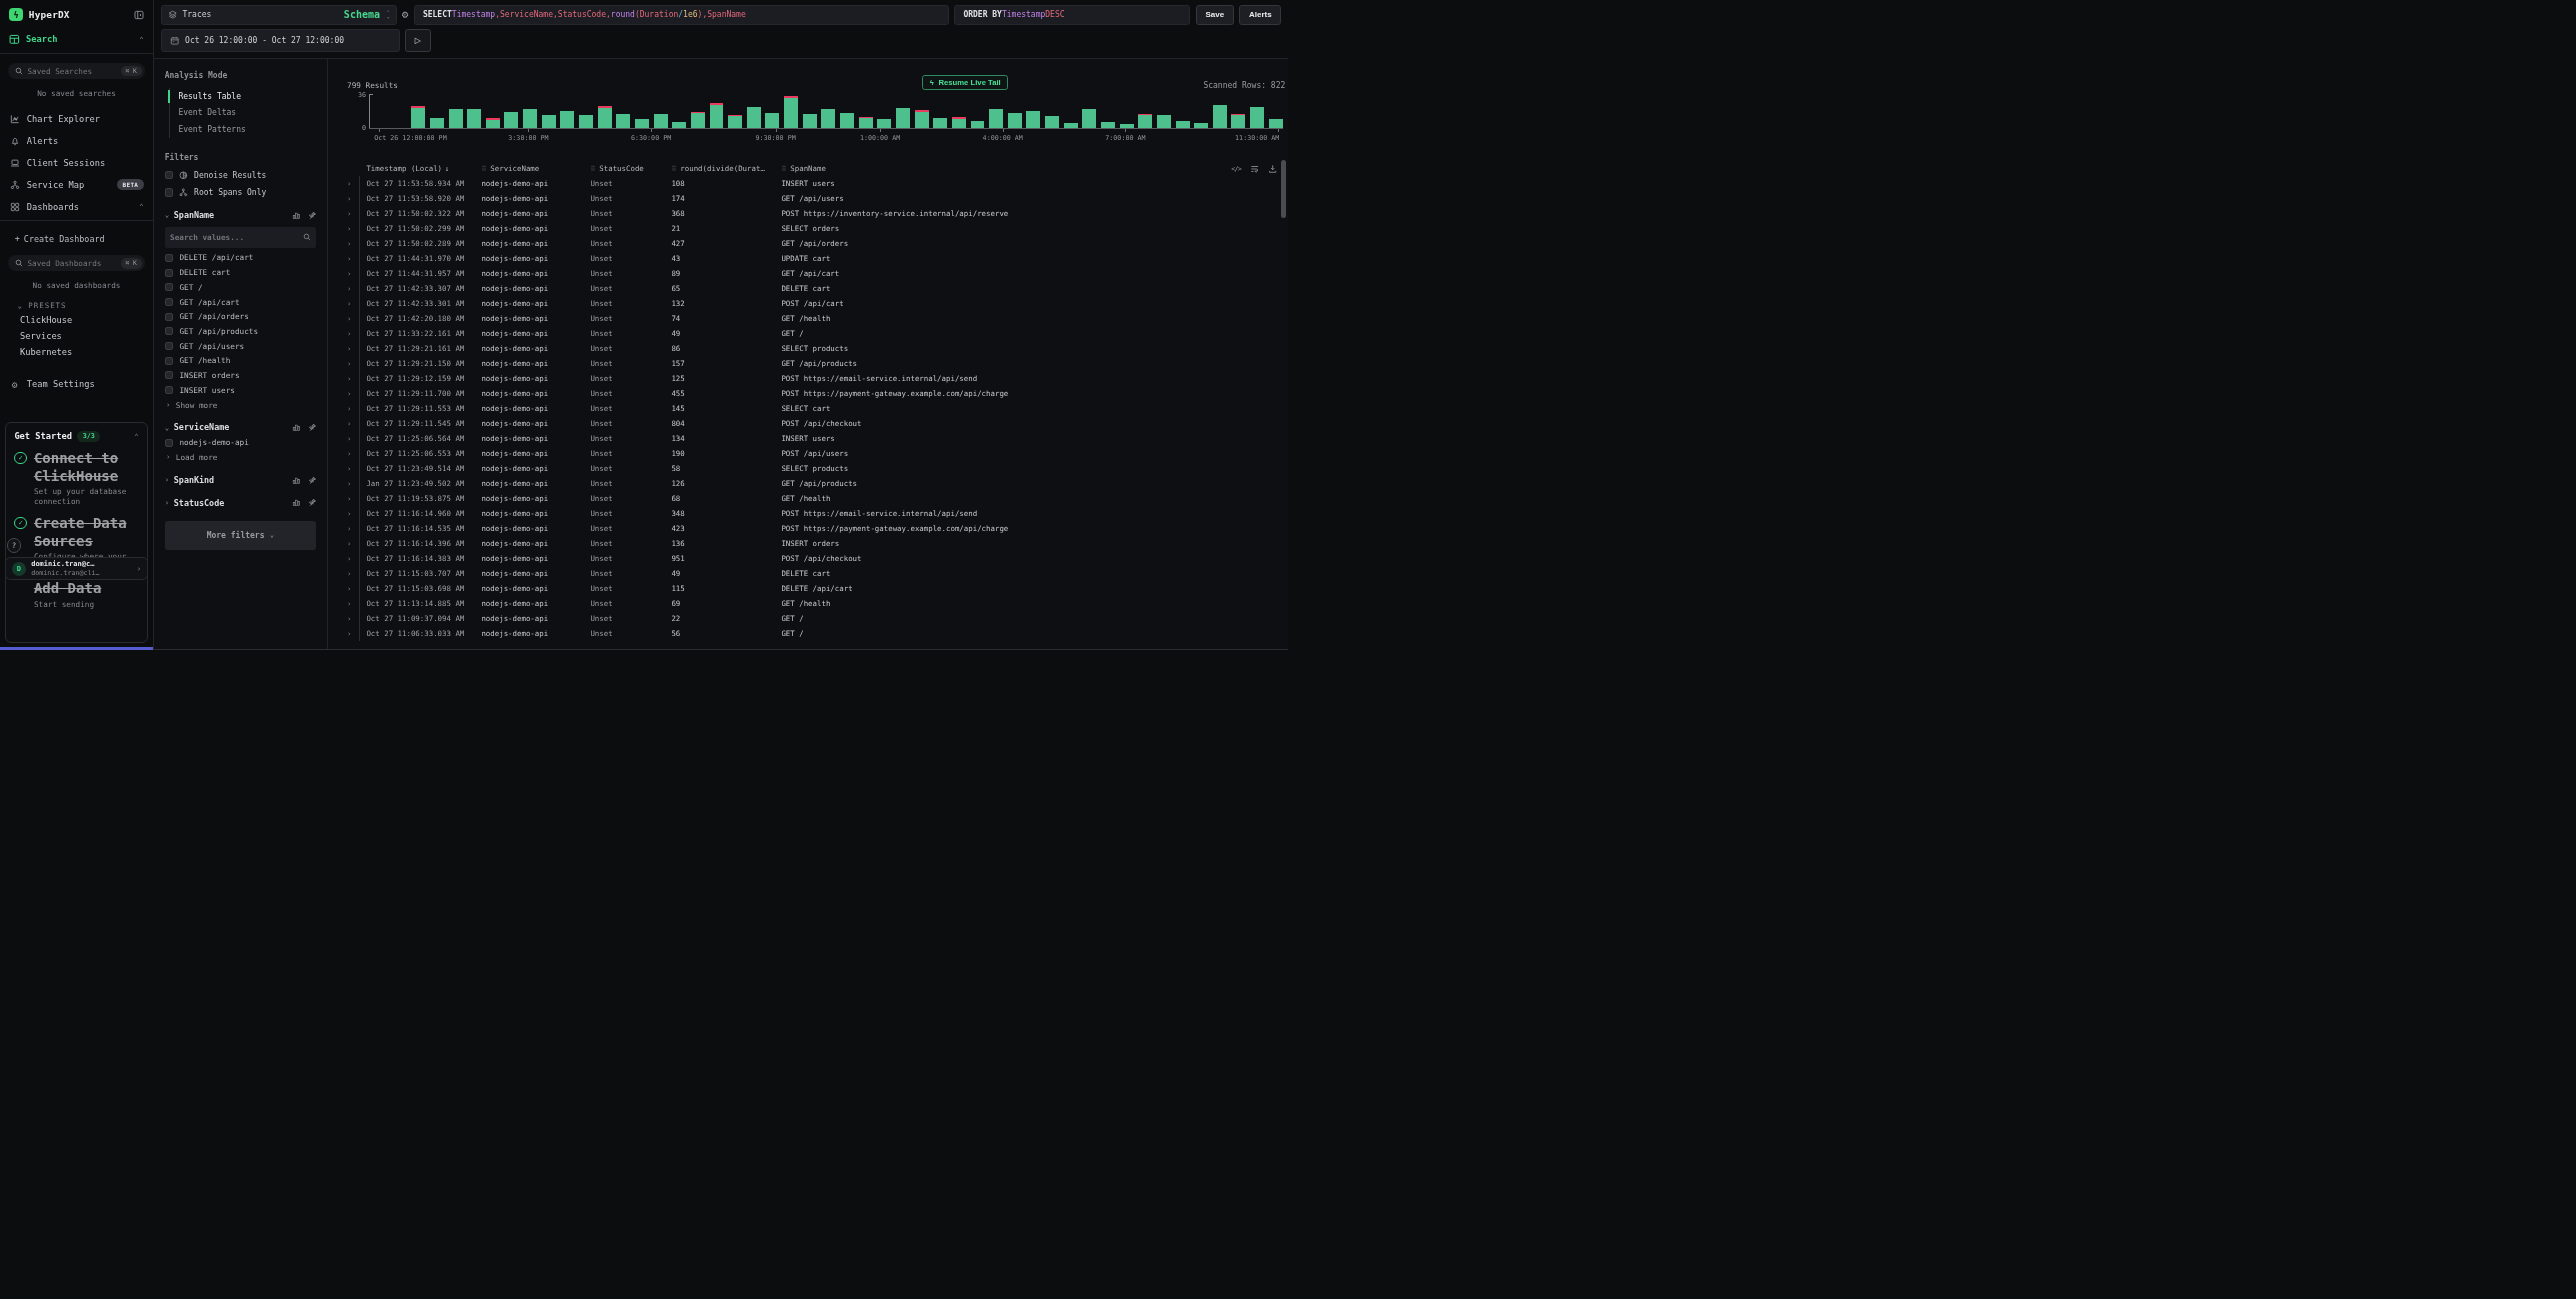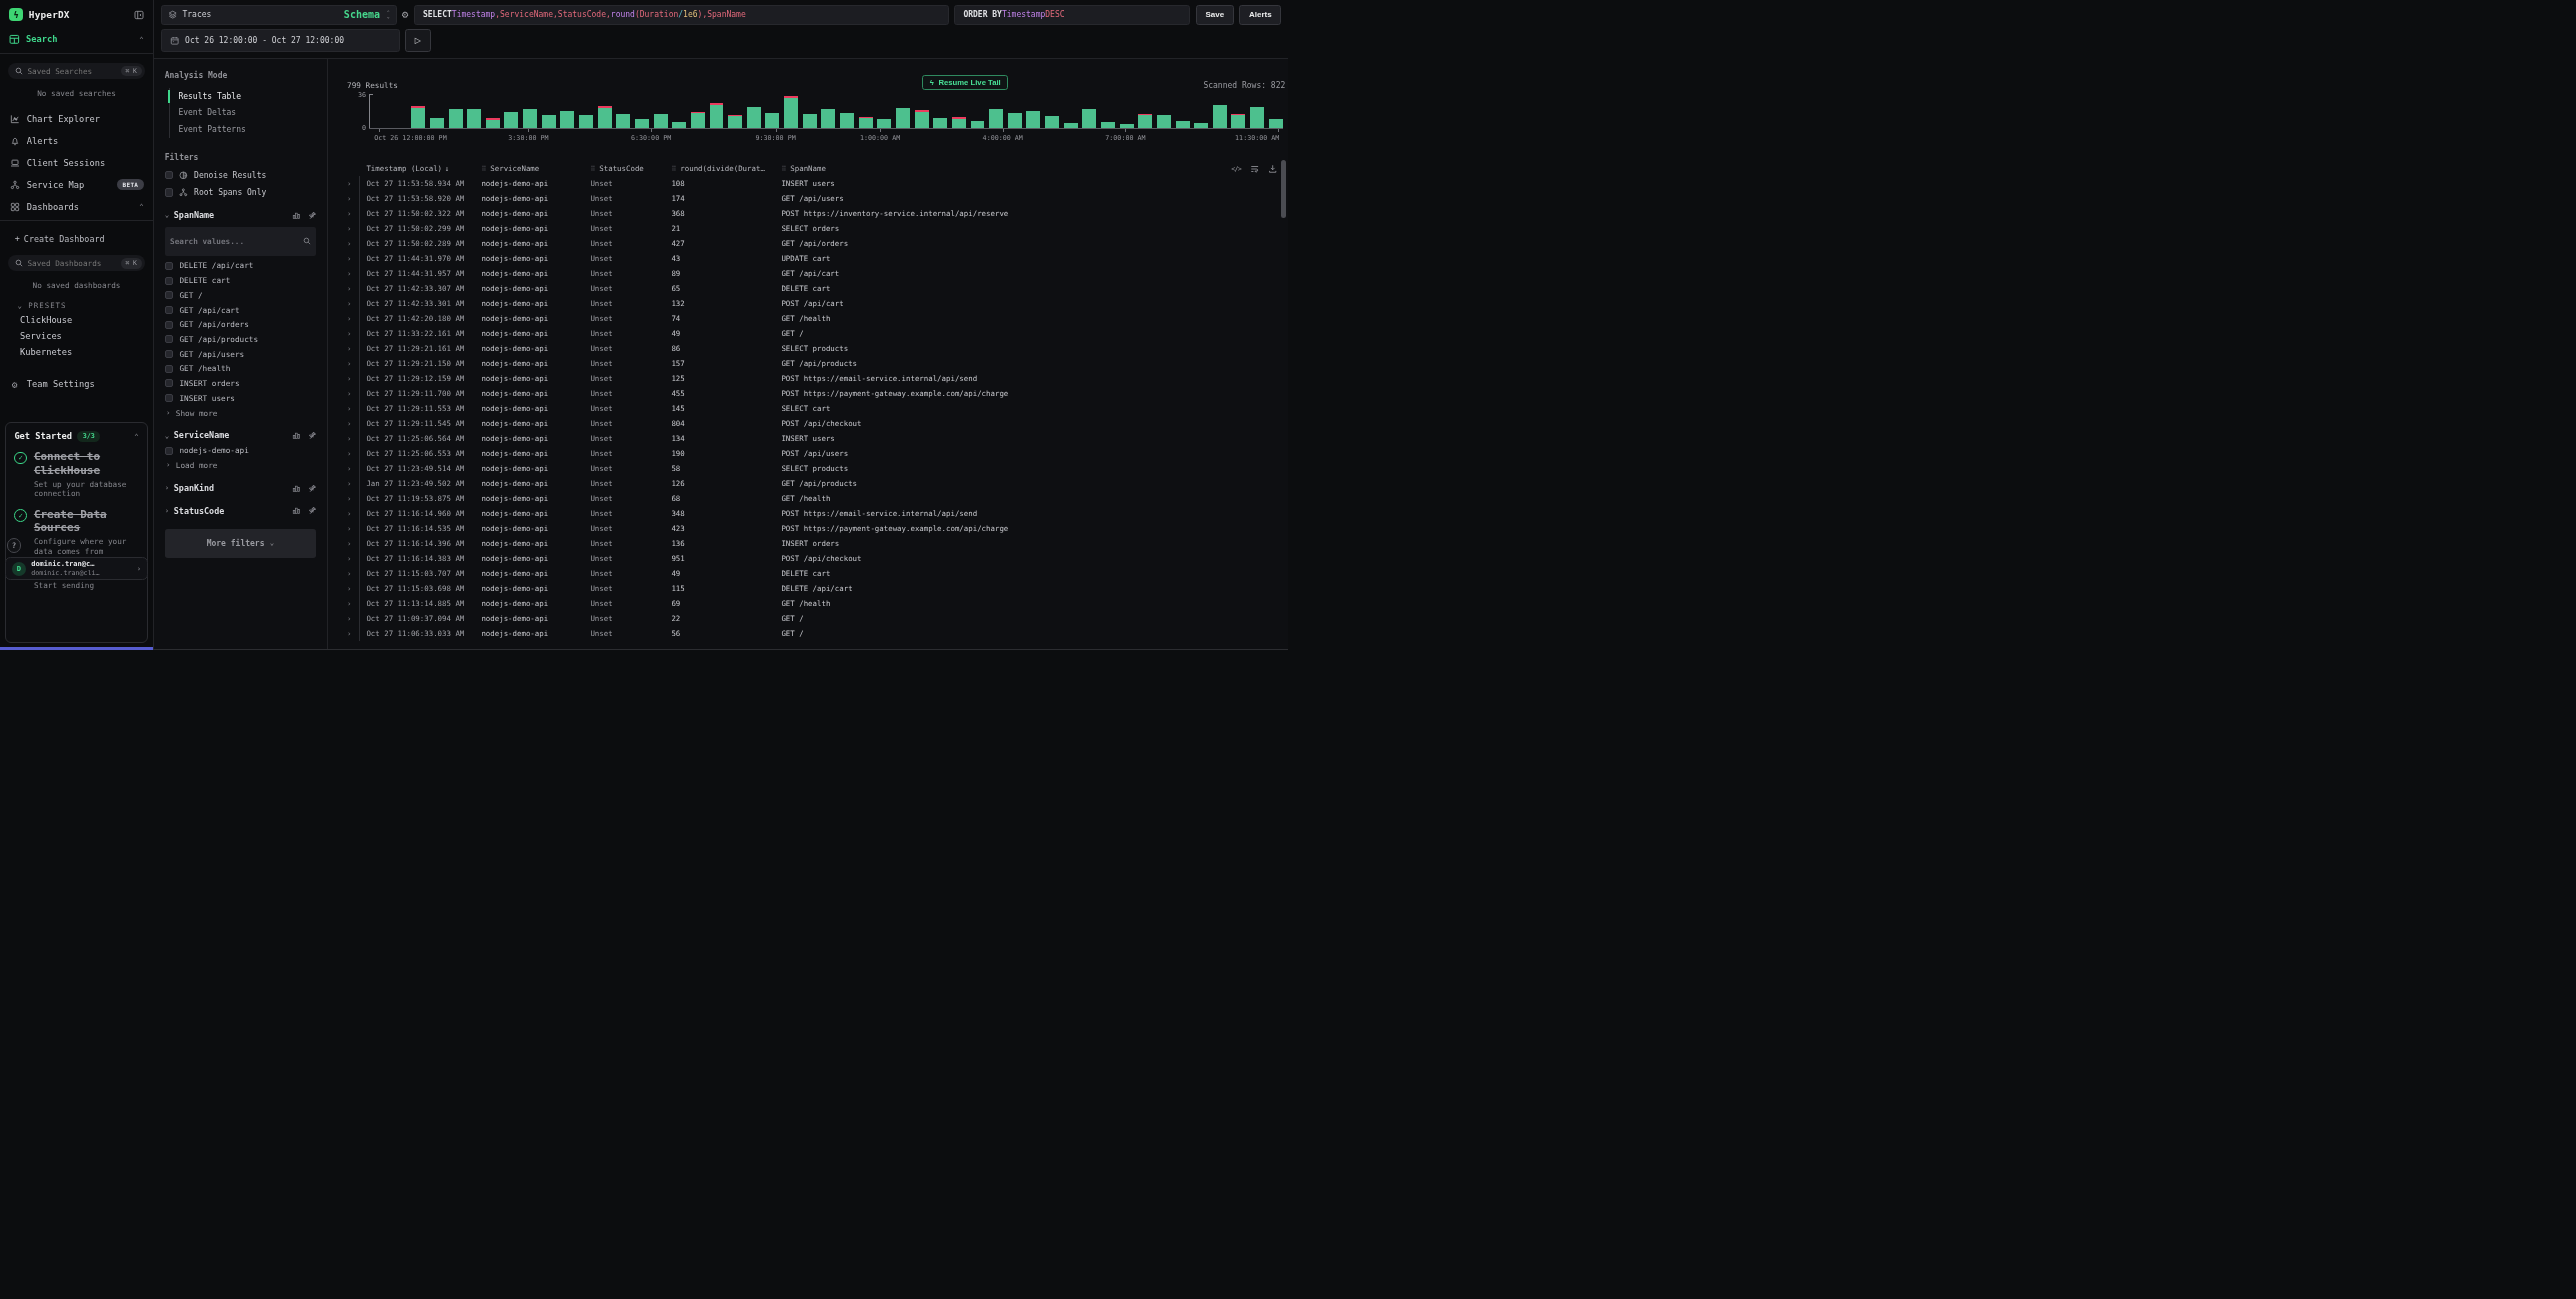--- a/index.html
+++ b/index.html
@@ -31,21 +31,21 @@
   .presets-label { display:flex; gap:5.4px; align-items:center; color:#85868c; font-size:7.4px; letter-spacing:1px; padding-left:17.5px; margin-top:8.7px; height:13.4px; }
   .preset { padding-left:20px; height:16px; display:flex; align-items:center; color:#c9cad0; font-size:8.7px; }
   .team { margin-top:12.8px; }
   .gs-card { position:absolute; left:5.4px; right:5.4px; top:422px; bottom:6.7px; border:0.7px solid #2a2b30; border-radius:6px; background:#0d0e11; padding:8px 8px 0; overflow:hidden; }
   .gs-head { display:flex; align-items:center; gap:5.4px; }
   .gs-title { font-weight:700; font-size:8.7px; color:#eceded; }
   .gs-pill { background:#13271c; color:#45db90; font-weight:700; font-size:6.7px; border-radius:6px; padding:1.3px 5.4px; }
   .gs-head .chev { margin-left:auto; }
   .gs-item { display:flex; gap:6.7px; margin-top:8.7px; }
   .gs-check { width:12.8px; height:12.8px; min-width:12.8px; border:1.1px solid #3bd98a; border-radius:50%; color:#3bd98a; display:grid; place-items:center; font-size:7.4px; margin-top:1.3px; }
-  .gs-t { color:#9fa0a6; font-weight:700; font-size:11px; text-decoration:line-through; line-height:1.25; }
+  .gs-t { color:#9fa0a6; font-weight:700; font-size:14px; text-decoration:line-through; line-height:1.25; }
   .gs-d { color:#83848a; font-size:7.7px; line-height:1.25; margin-top:2px; }
   .help-fab { position:absolute; left:6.7px; top:538px; width:14.8px; height:14.8px; border-radius:50%; border:0.7px solid #47484e; background:#121316; color:#b9bac0; display:grid; place-items:center; font-size:7.4px; z-index:3; }
   .user-card { position:absolute; left:5.4px; right:5.4px; top:557px; height:23px; border:0.7px solid #2a2b30; border-radius:5.4px; background:#111216; display:flex; align-items:center; gap:5.4px; padding:0 5.4px; z-index:2; }
   .avatar { width:14px; height:14px; min-width:14px; border-radius:50%; background:#15392a; color:#3edd8d; font-weight:700; font-size:7px; display:grid; place-items:center; }
   .uc-col { flex:1; overflow:hidden; }
   .uc-name { font-weight:700; font-size:7px; color:#e6e7ea; white-space:nowrap; overflow:hidden; }
   .uc-mail { font-size:6.7px; color:#85868c; white-space:nowrap; overflow:hidden; margin-top:0.7px; }
   .sb-hthumb { position:absolute; left:0; bottom:0; width:154px; height:3.4px; background:#575dd1; border-radius:0 2px 2px 0; z-index:4; }
 
   
@@ -86,21 +86,21 @@
   .amode.active { color:#e9eaec; }
   .amode.active::before { content:""; position:absolute; left:-1.3px; top:2px; bottom:2px; width:1.3px; background:#3fd68b; }
   .filters-label { margin-top:15.4px; }
   .toggle-row { display:flex; align-items:center; gap:6px; margin-top:8.7px; color:#c6c7cc; font-size:8px; }
   .cb { width:8.7px; height:8.7px; min-width:8.7px; background:#26272d; border:0.7px solid #3b3c43; border-radius:2px; }
   .t-icon { color:#b4b5bb; display:grid; place-items:center; }
   .fgroup { margin-top:12.8px; }
   .fg-head { display:flex; align-items:center; gap:4.7px; }
   .fg-title { color:#dcdde1; font-weight:700; font-size:8.4px; flex:1; }
   .fg-icons { display:flex; gap:6.7px; color:#8a8b92; }
-  .fg-search { margin-top:6.7px; height:29px; background:#1c1d22; border-radius:2px; display:flex; align-items:center; padding:0 5.4px; gap:4px; }
+  .fg-search { margin-top:6.7px; height:21px; background:#1c1d22; border-radius:2px; display:flex; align-items:center; padding:0 5.4px; gap:4px; }
   .fg-search input { flex:1; background:none; border:none; outline:none; color:#b9bac0; font-size:7.7px; font-family:inherit; font-weight:700; }
   .fg-search input::placeholder { color:#74757c; }
   .fg-search .si { color:#8a8b92; }
   .fg-item { display:flex; align-items:center; gap:6.7px; margin-top:5.7px; color:#b9bac0; font-size:7.7px; white-space:nowrap; }
   .fg-item .cb { width:8px; height:8px; min-width:8px; }
   .fg-more { margin-top:6px; color:#9a9ba1; font-size:7.7px; display:flex; gap:5.4px; padding-left:1.3px; }
   .more-btn { margin-top:12.8px; height:29px; width:100%; background:#232429; border-radius:2.7px; display:flex; align-items:center; justify-content:center; gap:5.4px; color:#9a9ba1; font-size:8px; font-weight:700; }
 
   
   .results { flex:1; position:relative; min-width:0; overflow:hidden; }

